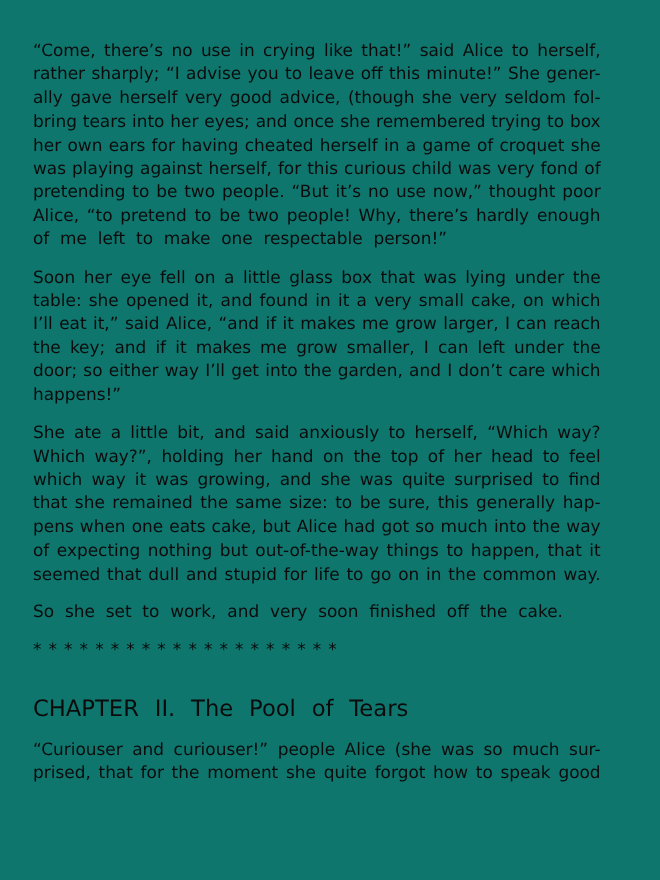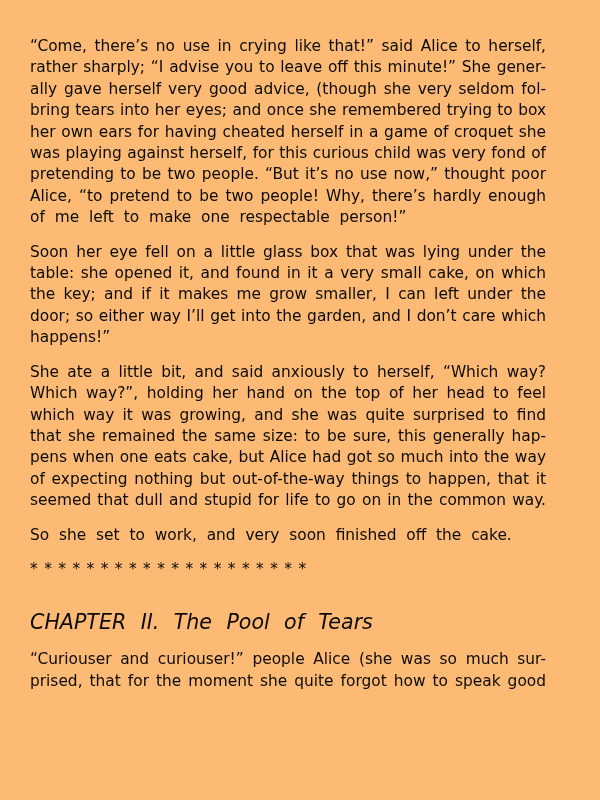--- a/index.html
+++ b/index.html
@@ -2,21 +2,21 @@
 <html><head>
 <meta charset="utf-8">
 <style>
   html, body {
     margin: 0; padding: 0; background: #ffffff;
   }
   .page {
     position: relative;
     width: 600px; height: 800px;
     box-sizing: border-box;
-    background: #fdba74;
+    background: #0f766e;
     color: #0b0b0b;
     font-family: "DejaVu Sans", sans-serif;
     font-size: 15.4px;
     line-height: 21.4px;
     padding: 36px 0 0 30px;
     overflow: hidden;
   }
   .text-col { width: 516px; }
   .para { margin: 0 0 13px 0; }
   .line {
@@ -34,21 +34,20 @@
     word-spacing: 0.1em;
     white-space: nowrap;
   }
   .chapter {
     width: 516px;
     font-size: 20.6px;
     line-height: 27px;
     font-weight: normal;
     word-spacing: 0.38em;
     margin: 29px 0 13px 0;
-    font-style: italic;
   }
 </style>
 </head>
 <body>
 
 <div class="page">
   <div class="text-col" id="before">
       <div class="para">
         <div class="line">“Come, there’s no use in crying like that!” said Alice to herself,</div>
         <div class="line">rather sharply; “I advise you to leave off this minute!” She gener-</div>
@@ -56,20 +55,21 @@
         <div class="line">bring tears into her eyes; and once she remembered trying to box</div>
         <div class="line">her own ears for having cheated herself in a game of croquet she</div>
         <div class="line">was playing against herself, for this curious child was very fond of</div>
         <div class="line">pretending to be two people. “But it’s no use now,” thought poor</div>
         <div class="line">Alice, “to pretend to be two people! Why, there’s hardly enough</div>
         <div class="line end">of me left to make one respectable person!”</div>
       </div>
       <div class="para">
         <div class="line">Soon her eye fell on a little glass box that was lying under the</div>
         <div class="line">table: she opened it, and found in it a very small cake, on which</div>
+        <div class="line">I’ll eat it,” said Alice, “and if it makes me grow larger, I can reach</div>
         <div class="line">the key; and if it makes me grow smaller, I can left under the</div>
         <div class="line">door; so either way I’ll get into the garden, and I don’t care which</div>
         <div class="line end">happens!”</div>
       </div>
       <div class="para">
         <div class="line">She ate a little bit, and said anxiously to herself, “Which way?</div>
         <div class="line">Which way?”, holding her hand on the top of her head to feel</div>
         <div class="line">which way it was growing, and she was quite surprised to find</div>
         <div class="line">that she remained the same size: to be sure, this generally hap-</div>
         <div class="line">pens when one eats cake, but Alice had got so much into the way</div>

